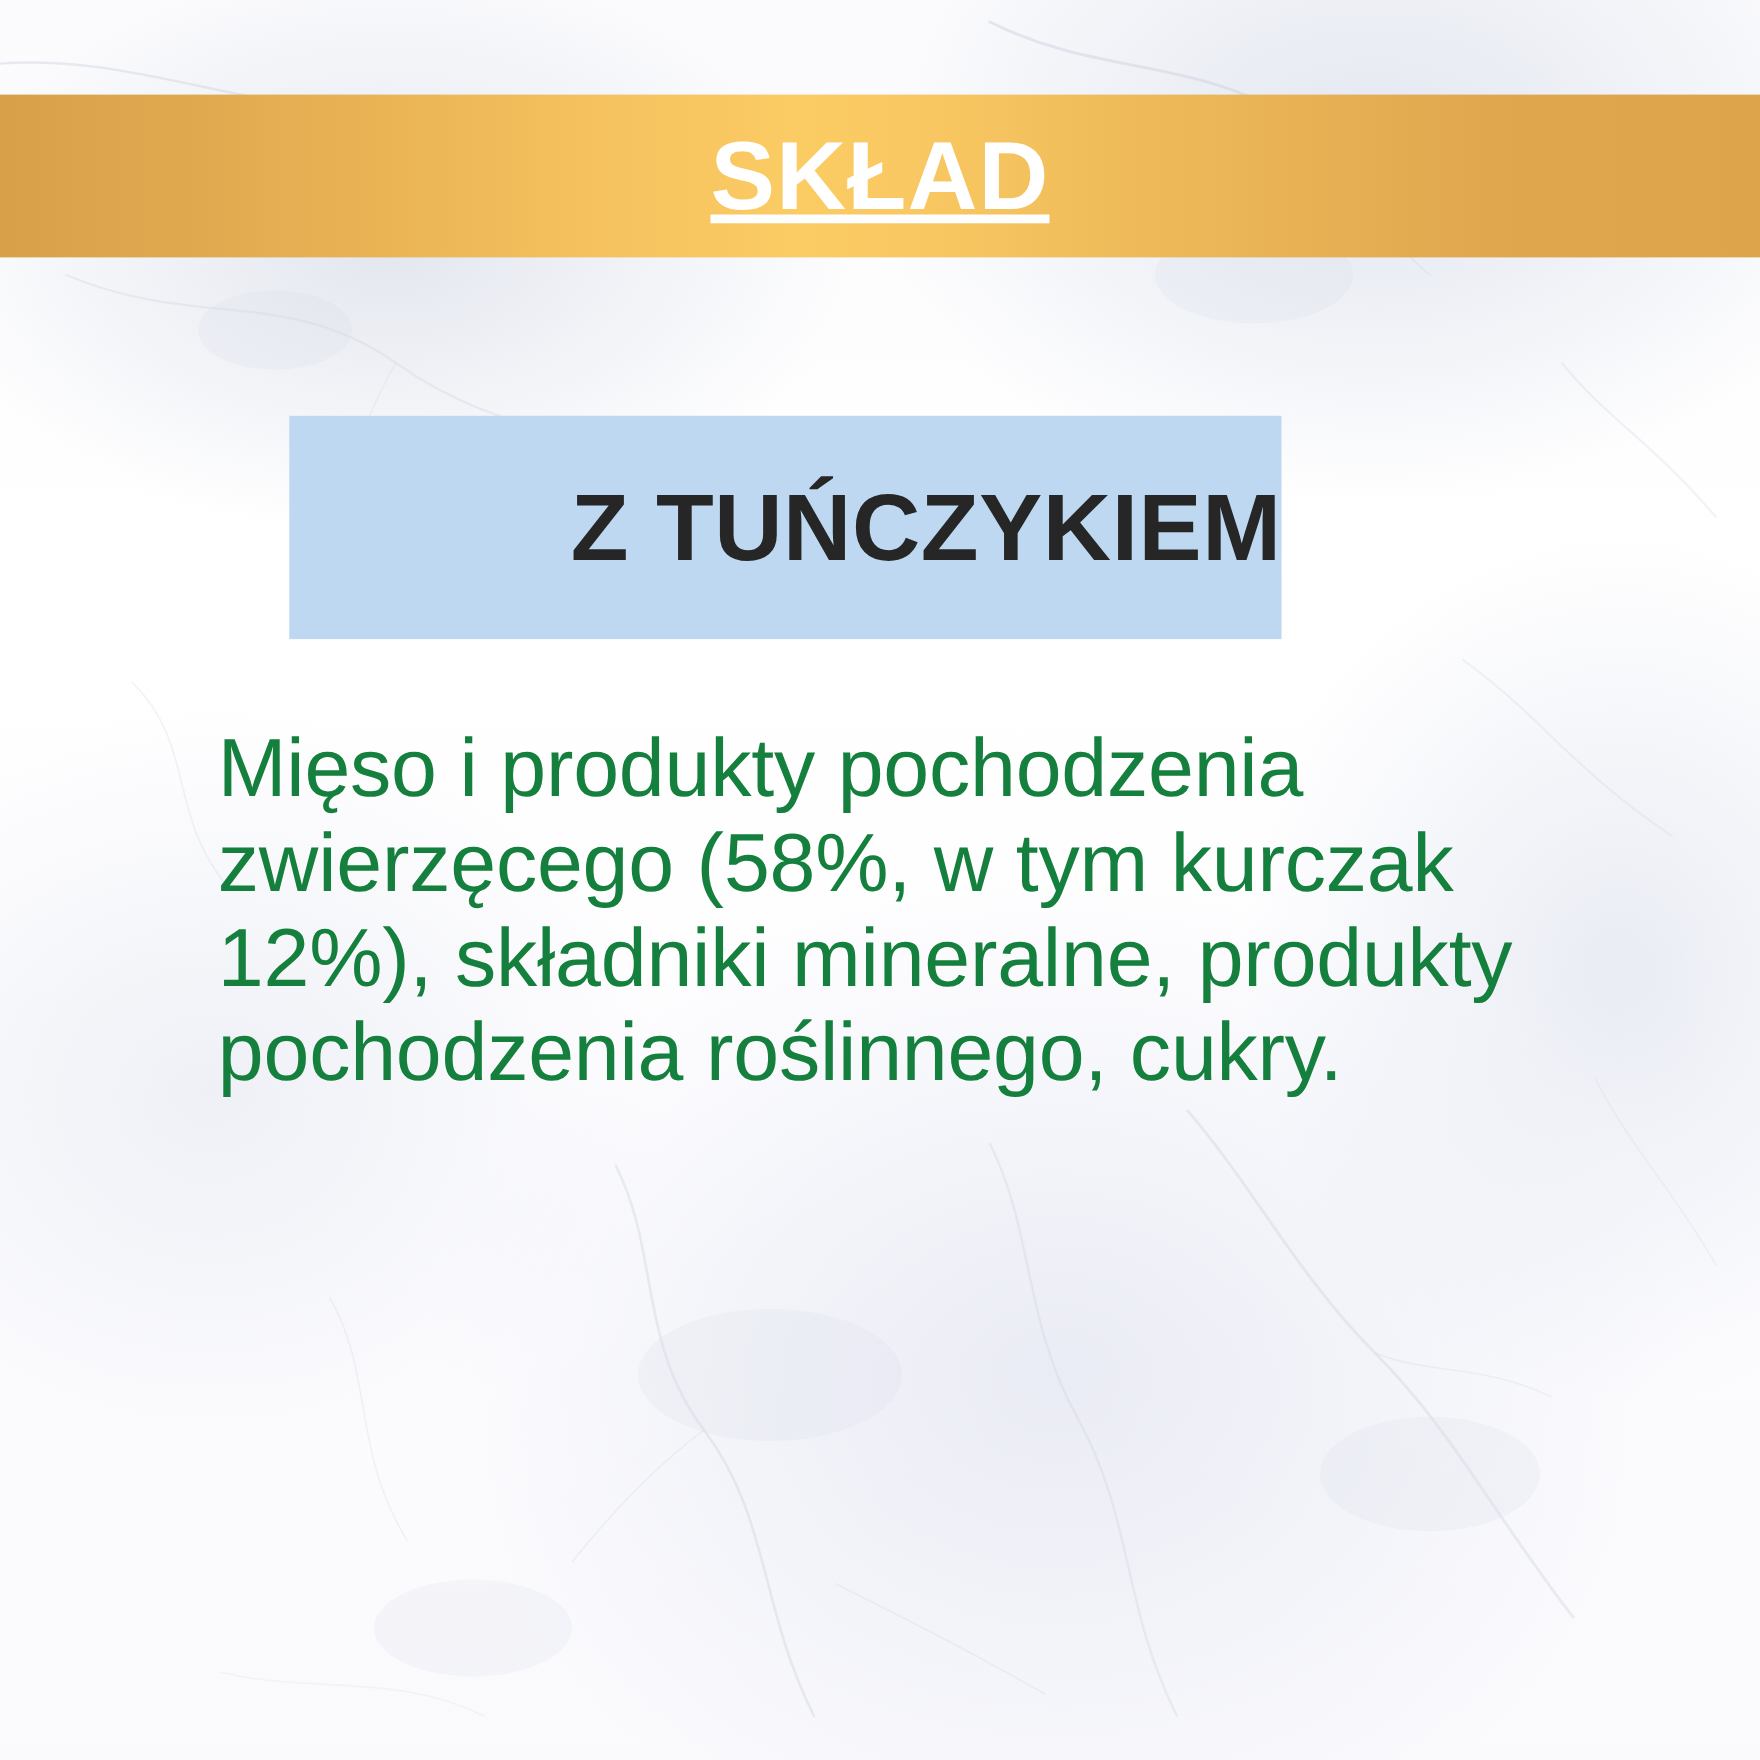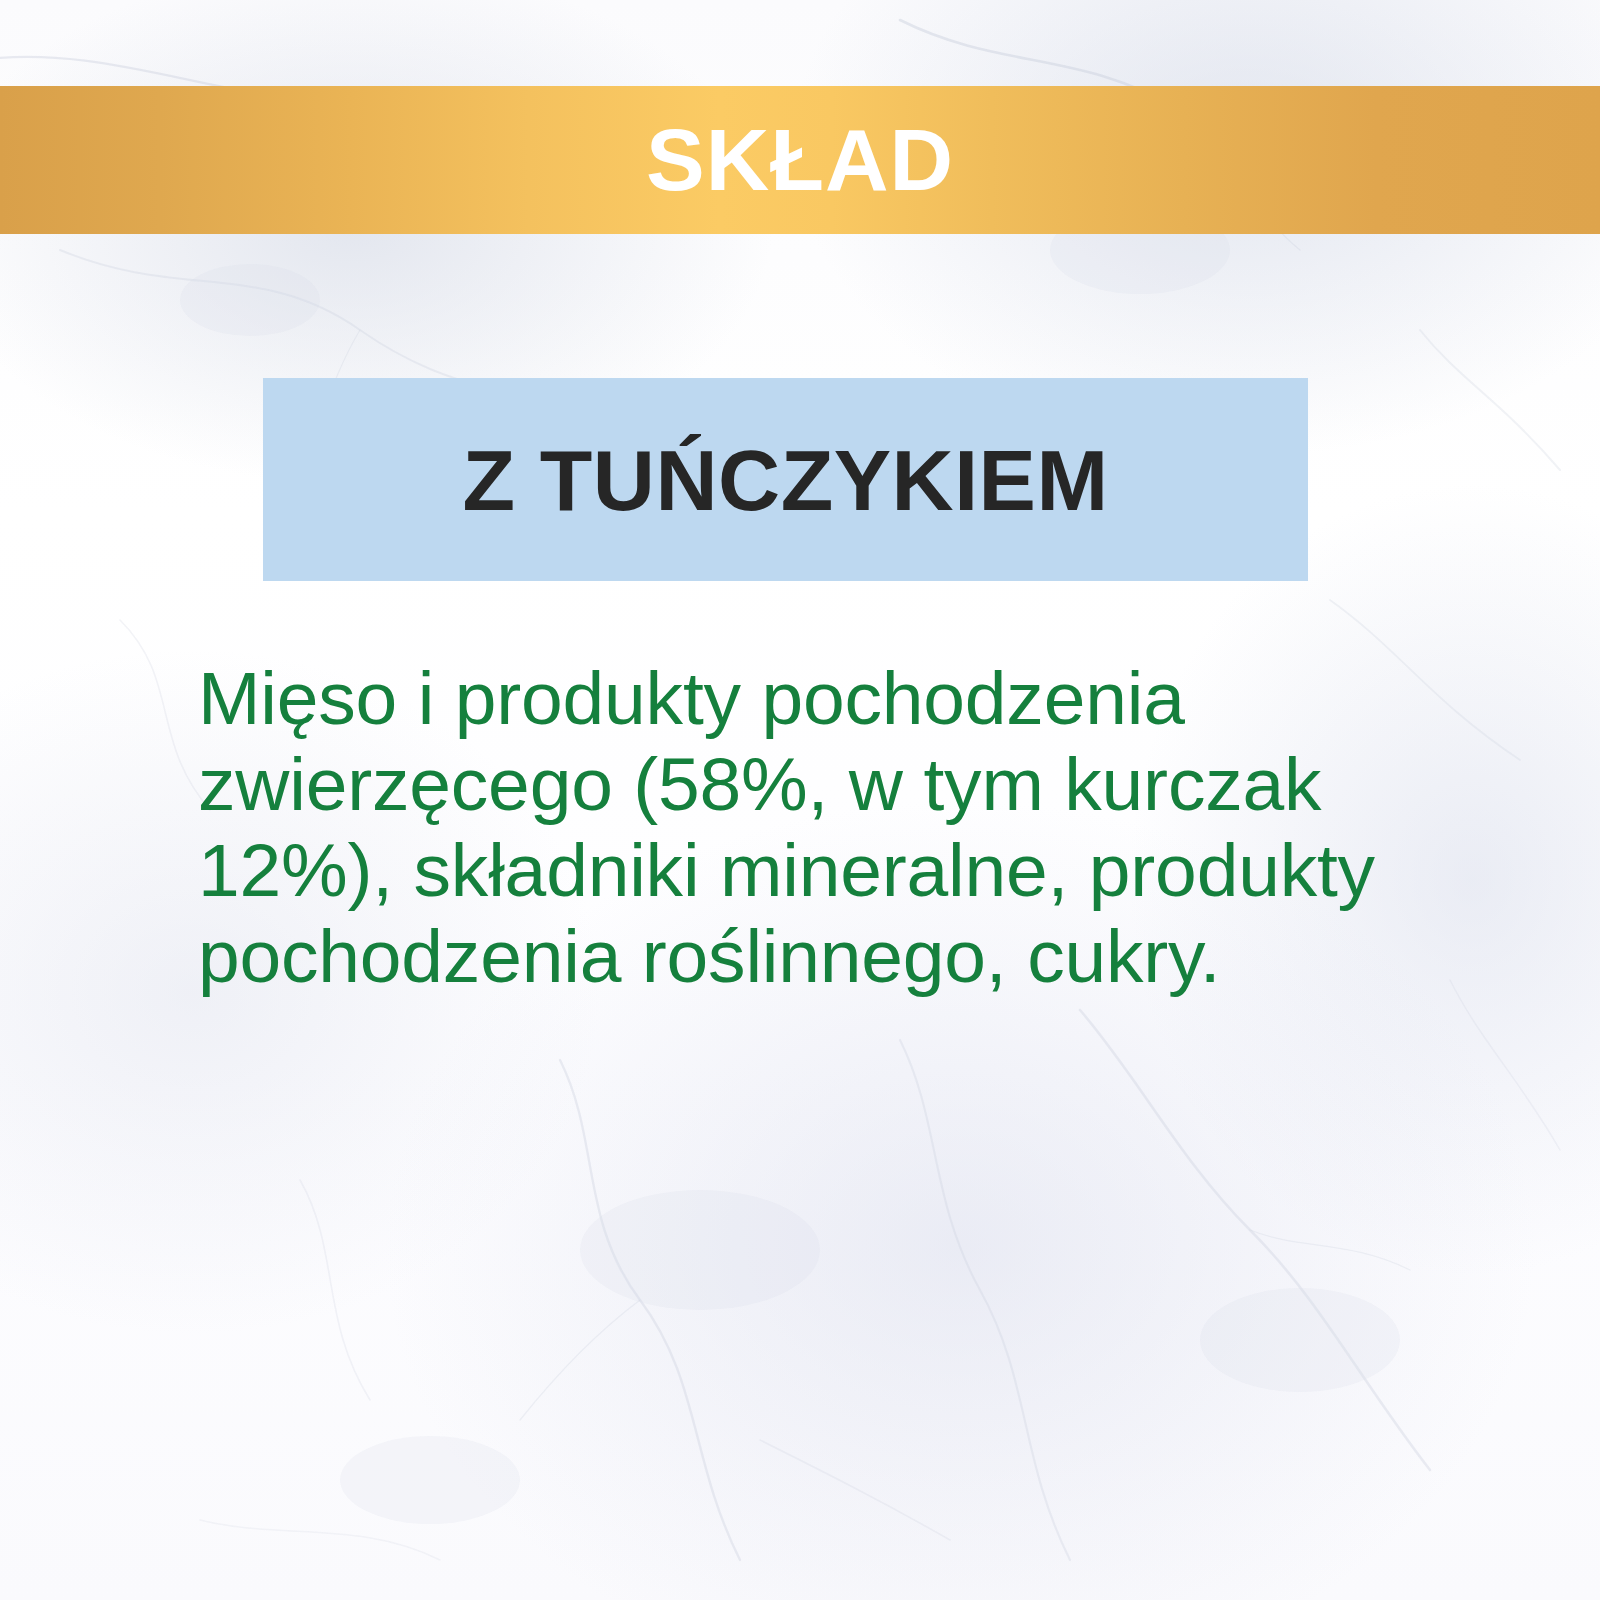--- a/index.html
+++ b/index.html
@@ -65,33 +65,34 @@
     justify-content: center;
   }
   .banner-title {
     color: #ffffff;
     font-size: 88px;
     font-weight: 700;
     letter-spacing: 1px;
     line-height: 1;
     white-space: nowrap;
     user-select: none;
+    text-decoration: underline;
   }
 
   
   .variant-box {
     position: absolute;
     left: 263px;
     top: 378px;
-    width: 1045px;
+    width: 902px;
     height: 203px;
     background: #bdd8f0;
     display: flex;
     align-items: center;
-    justify-content: center;
+    justify-content: flex-end;
   }
   .variant-title {
     color: #262626;
     font-size: 86px;
     font-weight: 700;
     letter-spacing: 0.5px;
     line-height: 1;
     white-space: nowrap;
   }
 

